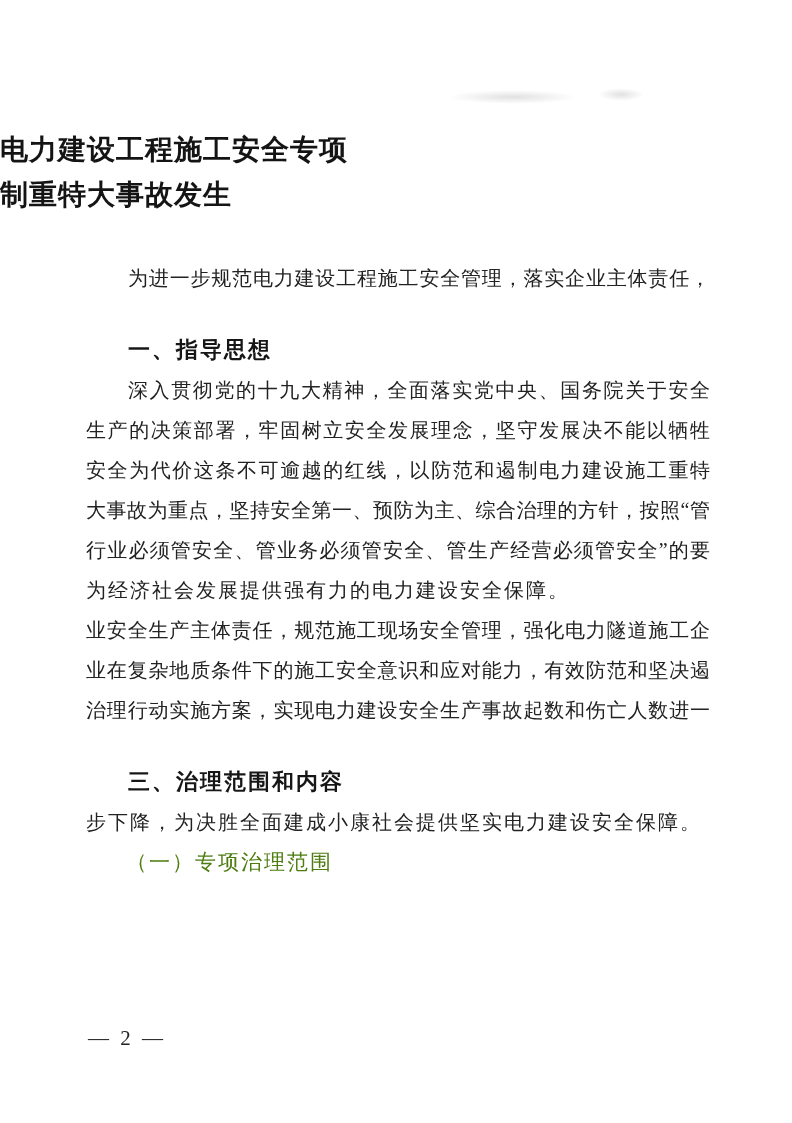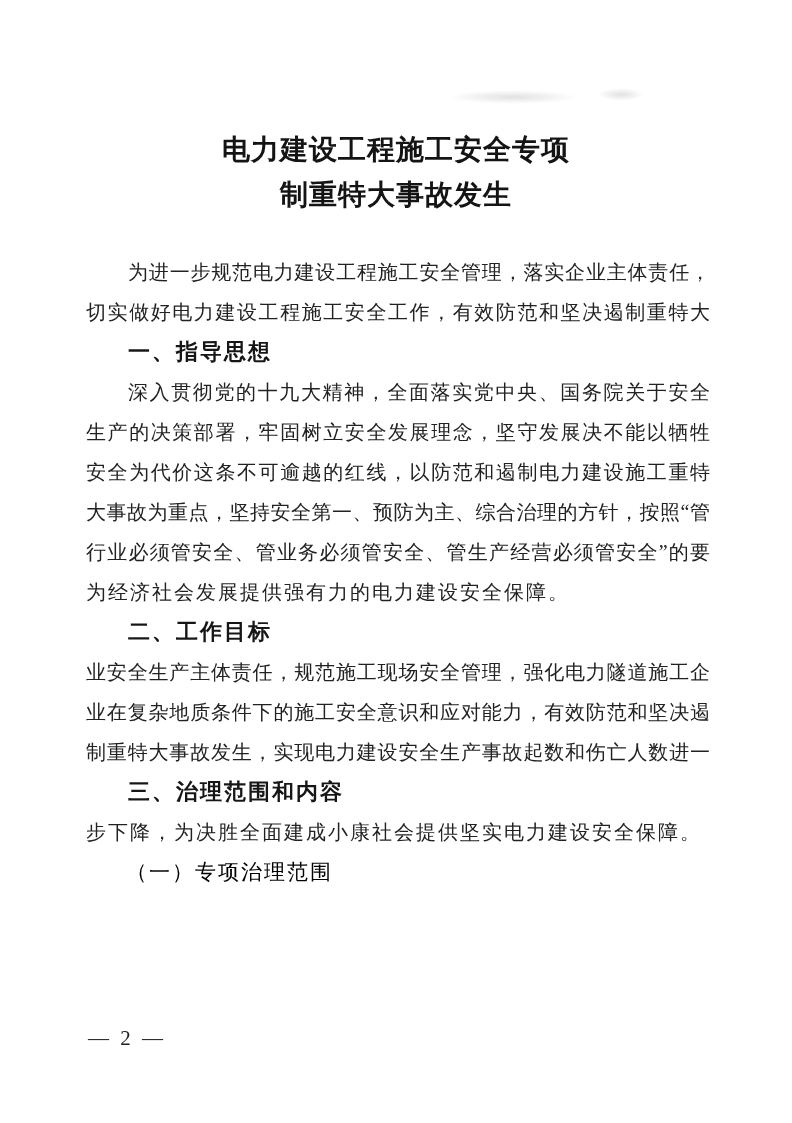--- a/index.html
+++ b/index.html
@@ -22,32 +22,32 @@
     background: radial-gradient(ellipse at center, rgba(90,90,90,0.18), rgba(120,120,120,0.0) 70%);
     pointer-events: none;
   }
   .smudge-1 { left: 448px; top: 90px; width: 130px; height: 14px; }
   .smudge-2 { left: 598px; top: 88px; width: 46px;  height: 13px; }
   .title-block {
     position: absolute;
     left: 0;
     top: 127px;
     width: 792px;
-    text-align: center;
+    text-align: left;
     font-family: "Liberation Sans", "DejaVu Sans", sans-serif;
     font-weight: bold;
     font-size: 28px;
     line-height: 45px;
     color: #141414;
     letter-spacing: 1px;
   }
   .doc-body {
     position: absolute;
     left: 86px;
-    top: 252px;
+    top: 258px;
     width: 624px;
   }
   .line {
     height: 40px;
     line-height: 40px;
     font-size: 20px;
     white-space: nowrap;
     color: #222222;
   }
   .line.justify {
@@ -58,26 +58,27 @@
   }
   .line.indent { text-indent: 42px; }
   .line.body:not(.justify) { letter-spacing: 2px; }
   .line.heading {
     font-family: "Liberation Sans", "DejaVu Sans", sans-serif;
     font-weight: bold;
     font-size: 22px;
     letter-spacing: 2px;
     text-indent: 42px;
     color: #161616;
+    margin-top: 32px;
   }
   .line.subheading {
     font-size: 21px;
     letter-spacing: 2px;
     text-indent: 40px;
-    color: #000000;
+    color: #4d7c0f;
   }
   .page-number {
     position: absolute;
     left: 88px;
     top: 1024px;
     height: 28px;
     line-height: 28px;
     font-size: 21px;
     letter-spacing: 3px;
     color: #222222;
@@ -91,32 +92,30 @@
   <div class="scan-smudge smudge-1"></div>
   <div class="scan-smudge smudge-2"></div>
 
   <div class="title-block">
     <div class="title-line">电力建设工程施工安全专项</div>
     <div class="title-line">制重特大事故发生</div>
   </div>
 
   <div class="doc-body">
       <div class="line body indent justify">为进一步规范电力建设工程施工安全管理，落实企业主体责任，</div>
-      <div class="line body justify">切实做好电力建设工程施工安全工作，有效防范和坚决遏制重特大</div>
       <div class="line heading indent">一、指导思想</div>
       <div class="line body indent justify">深入贯彻党的十九大精神，全面落实党中央、国务院关于安全</div>
       <div class="line body justify">生产的决策部署，牢固树立安全发展理念，坚守发展决不能以牺牲</div>
       <div class="line body justify">安全为代价这条不可逾越的红线，以防范和遏制电力建设施工重特</div>
       <div class="line body justify">大事故为重点，坚持安全第一、预防为主、综合治理的方针，按照“管</div>
       <div class="line body justify">行业必须管安全、管业务必须管安全、管生产经营必须管安全”的要</div>
       <div class="line body">为经济社会发展提供强有力的电力建设安全保障。</div>
-      <div class="line heading indent">二、工作目标</div>
       <div class="line body justify">业安全生产主体责任，规范施工现场安全管理，强化电力隧道施工企</div>
       <div class="line body justify">业在复杂地质条件下的施工安全意识和应对能力，有效防范和坚决遏</div>
-      <div class="line body justify">制重特大事故发生，实现电力建设安全生产事故起数和伤亡人数进一</div>
+      <div class="line body justify">治理行动实施方案，实现电力建设安全生产事故起数和伤亡人数进一</div>
       <div class="line heading indent">三、治理范围和内容</div>
       <div class="line body">步下降，为决胜全面建成小康社会提供坚实电力建设安全保障。</div>
       <div class="line subheading indent">（一）专项治理范围</div>
     </div>
 
   <div class="page-number">— 2 —</div>
 
 </div>
 
 </body></html>

